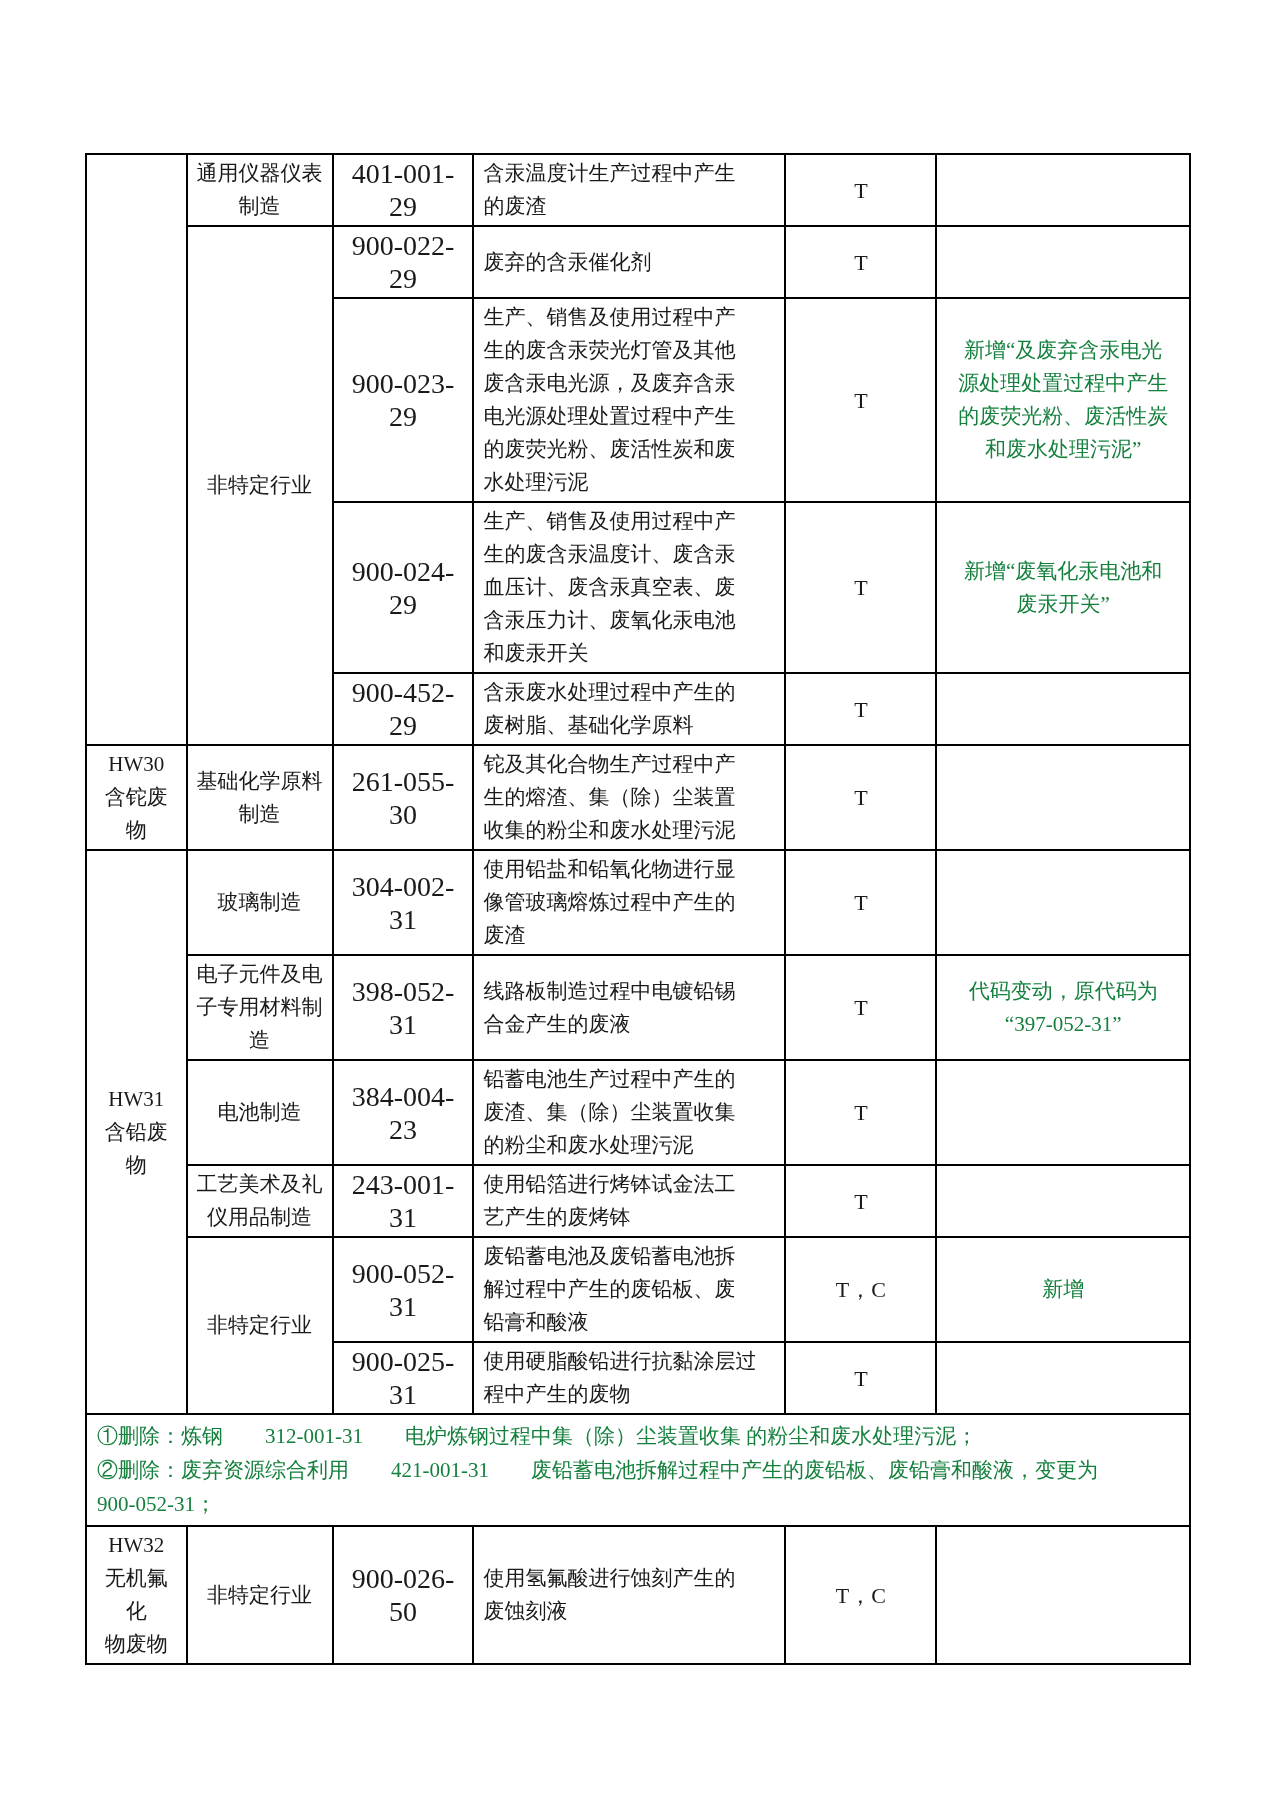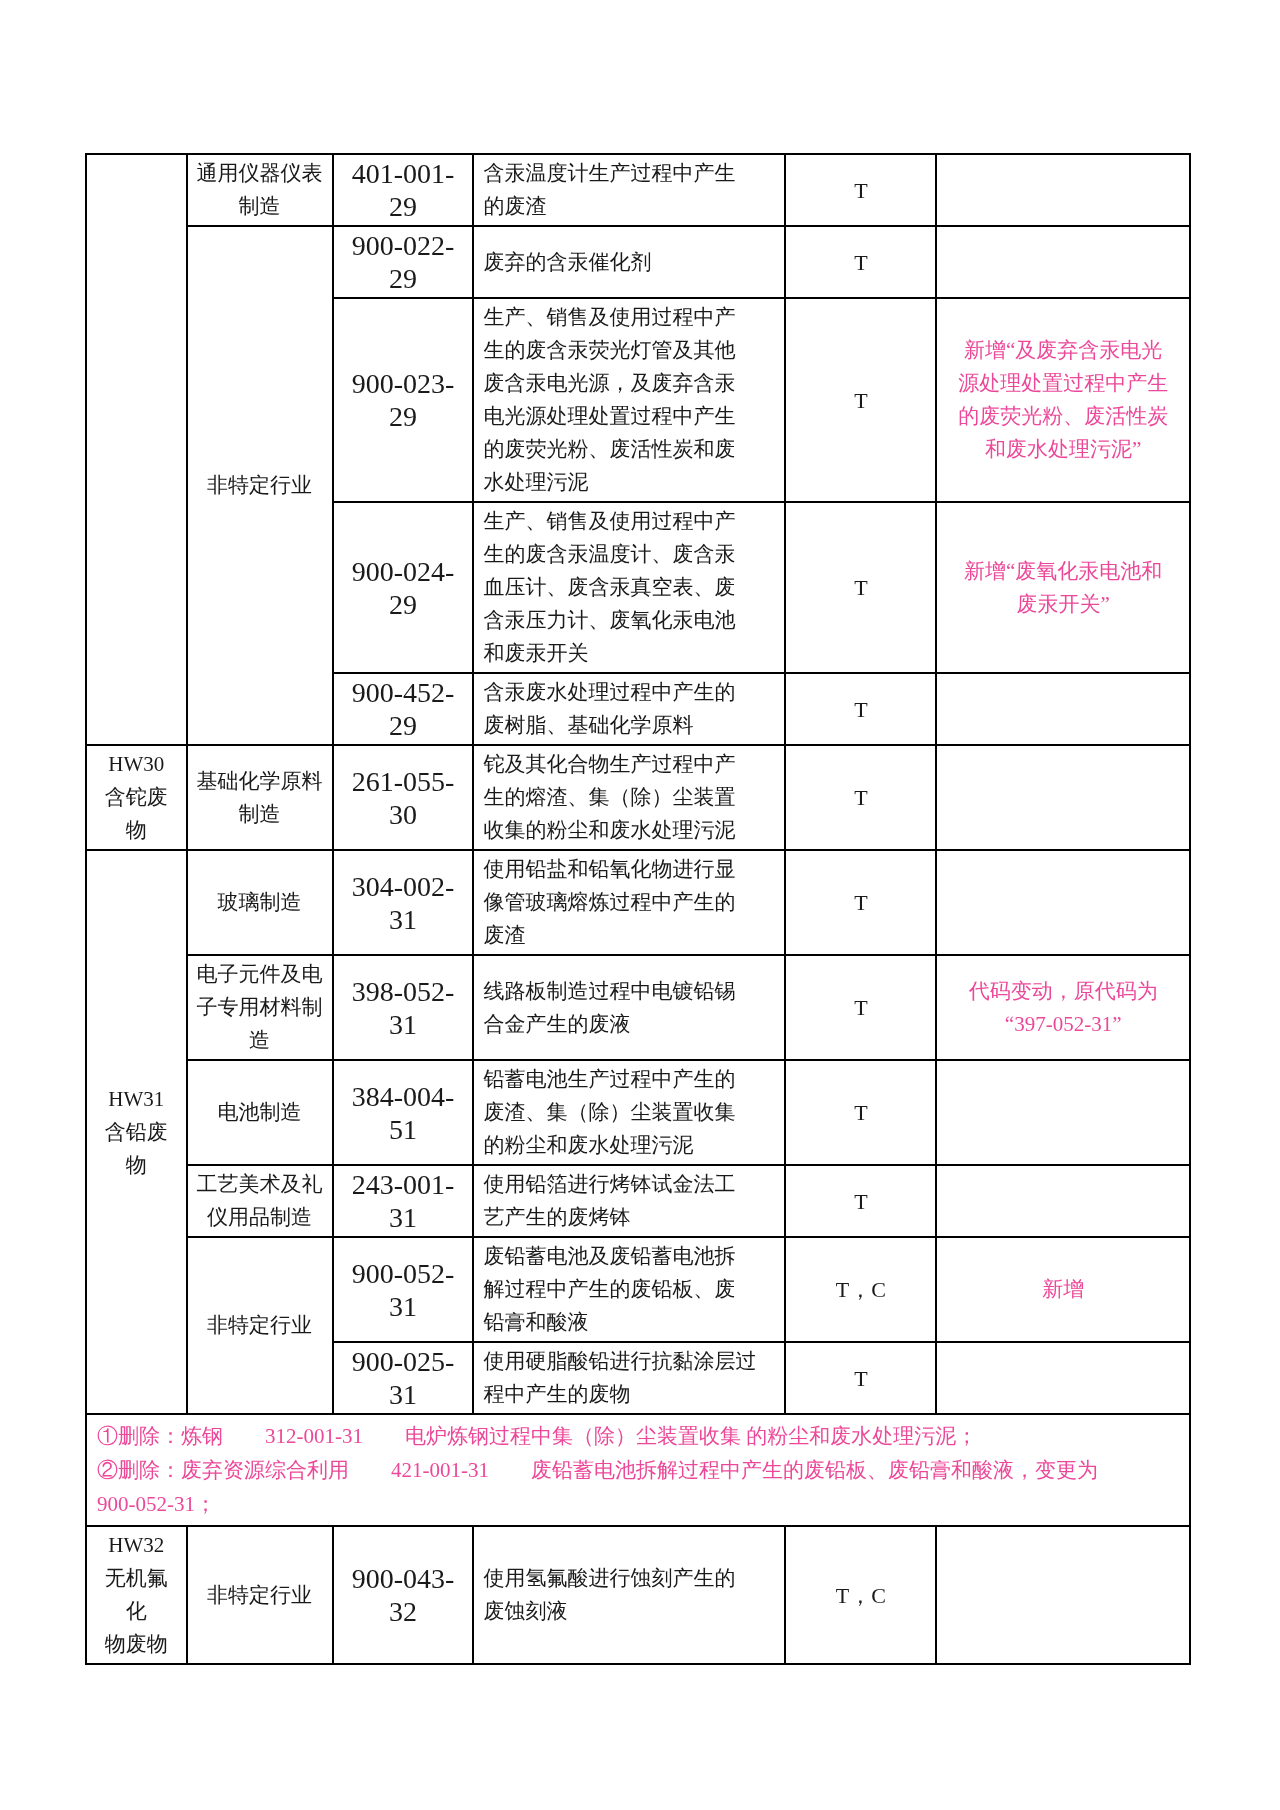--- a/index.html
+++ b/index.html
@@ -14,21 +14,21 @@
   td{
     border:2px solid #000;
     font-size:21px;line-height:33px;
     padding:2px 8px;vertical-align:middle;overflow:hidden;
   }
   .pre{white-space:pre-line;}
   .center{text-align:center;}
   .desc{text-align:left;padding-left:9px;padding-right:4px;border-radius:10px;}
   .code{text-align:center;font-size:28px;}
   .haz{text-align:center;font-size:22px;}
-  .red{color:#ec4899;}
+  .red{color:#15803d;}
   .delcell{
     text-align:left;padding:4px 10px;line-height:34px;font-size:21px;
   }
 </style>
 </head>
 <body>
 
 <table class="waste">
   <colgroup>
     <col style="width:100px">
@@ -126,21 +126,21 @@
     <td class="code">398-052-31</td>
     <td class="desc pre">线路板制造过程中电镀铅锡
 合金产生的废液</td>
     <td class="haz">T</td>
     <td class="center pre red">代码变动，原代码为
 “397-052-31”</td>
   </tr>
 
   <tr style="height:101px">
     <td class="center pre">电池制造</td>
-    <td class="code">384-004-51</td>
+    <td class="code">384-004-23</td>
     <td class="desc pre">铅蓄电池生产过程中产生的
 废渣、集（除）尘装置收集
 的粉尘和废水处理污泥</td>
     <td class="haz">T</td>
     <td class="center pre red"></td>
   </tr>
 
   <tr style="height:67px">
     <td class="center pre">工艺美术及礼
 仪用品制造</td>
@@ -173,20 +173,20 @@
     <td colspan="6" class="delcell pre red">①删除：炼钢　　312-001-31　　电炉炼钢过程中集（除）尘装置收集 的粉尘和废水处理污泥；
 ②删除：废弃资源综合利用　　421-001-31　　废铅蓄电池拆解过程中产生的废铅板、废铅膏和酸液，变更为
 900-052-31；</td>
   </tr>
 
   <tr style="height:99px">
     <td class="center pre">HW32
 无机氟化
 物废物</td>
     <td class="center pre">非特定行业</td>
-    <td class="code">900-043-32</td>
+    <td class="code">900-026-50</td>
     <td class="desc pre">使用氢氟酸进行蚀刻产生的
 废蚀刻液</td>
     <td class="haz">T，C</td>
     <td class="center pre red"></td>
   </tr>
 </tbody>
   </table>
 
 </body></html>

